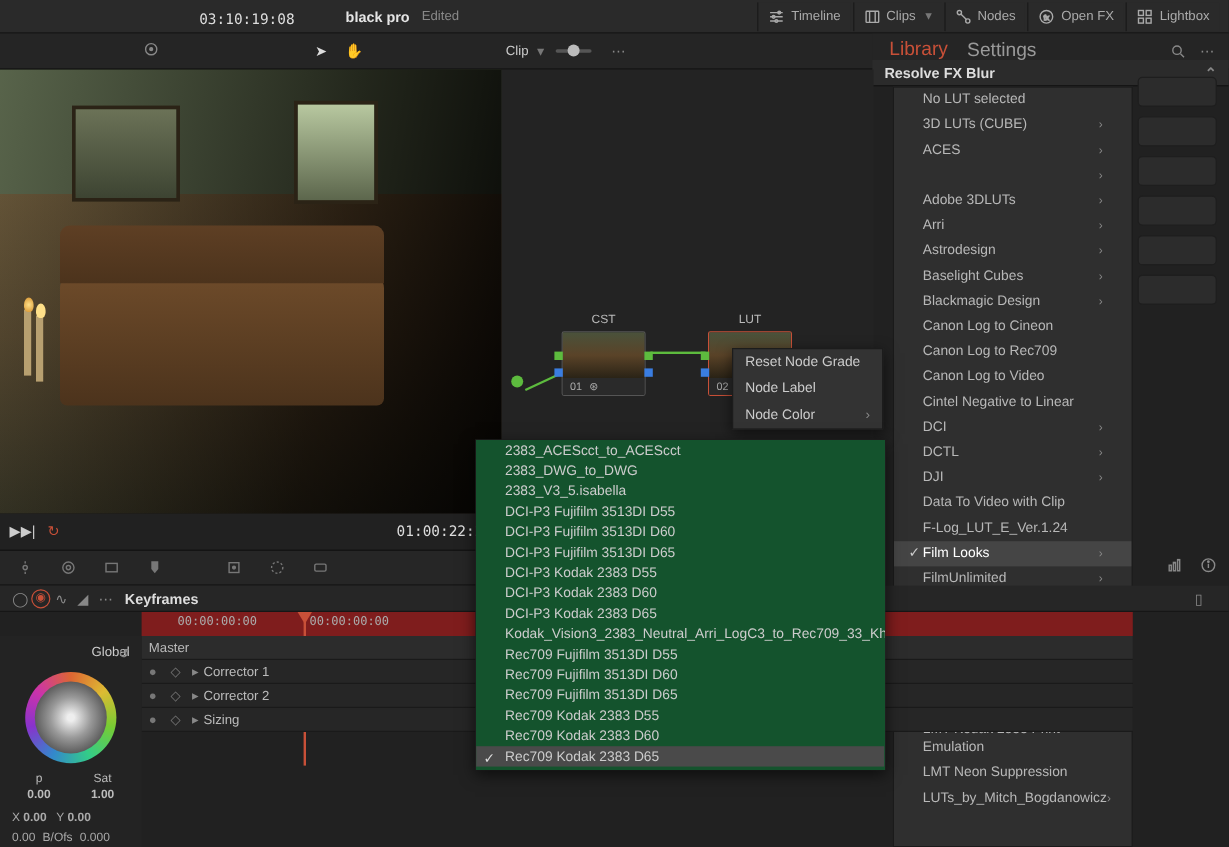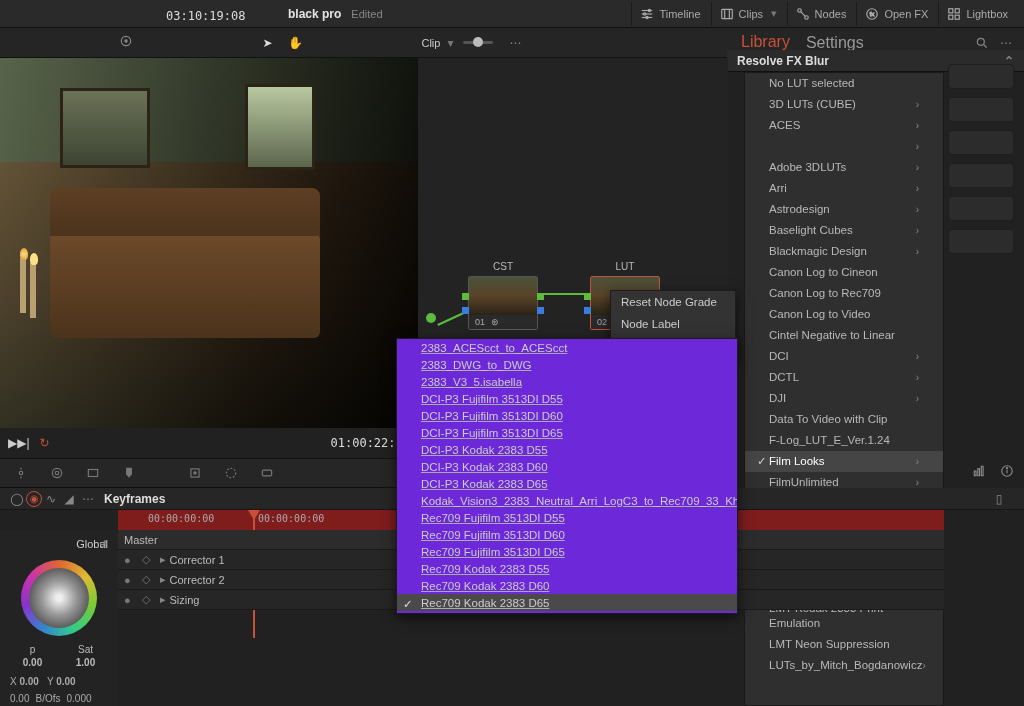--- a/index.html
+++ b/index.html
@@ -73,21 +73,21 @@
 .port-b { background:#3a7de0; }
 .node-link { position:absolute; height:2px; background:#5dbb3e; }
 .graph-start { position:absolute; width:10px; height:10px; background:#5dbb3e; border-radius:50%; left:8px; top:255px; }
 
 
 .ctx-menu { position:absolute; top:290px; left:610px; width:126px; background:#333; border:1px solid #1c1c1c; box-shadow:0 4px 12px rgba(0,0,0,0.6); z-index:5; }
 .ctx-item { padding:5px 10px; color:#ccc; font-size:11.5px; cursor:pointer; display:flex; }
 .ctx-item .chev { margin-left:auto; color:#888; }
 
 
-.lut-menu { position:absolute; top:338px; left:396px; width:342px; background:#6d28d9; border:1px solid #1c1c1c; box-shadow:0 4px 12px rgba(0,0,0,0.6); z-index:6; max-height:276px; overflow-y:auto;text-decoration:underline; }
+.lut-menu { position:absolute; top:366px; left:396px; width:342px; background:#14532d; border:1px solid #1c1c1c; box-shadow:0 4px 12px rgba(0,0,0,0.6); z-index:6; max-height:276px; overflow-y:auto; }
 .lut-item { padding:2.5px 10px 2.5px 24px; color:#ccc; font-size:11.5px; cursor:pointer; position:relative; }
 .lut-item.selected { background:#4a4a4a; }
 .lut-item .check { position:absolute; left:6px; color:#ddd; }
 
 
 .bottom-tools { position:absolute; top:458px; left:0; width:418px; height:30px; background:#262626; border-top:1px solid #111; border-bottom:1px solid #111; display:flex; align-items:center; gap:10px; padding:0 8px; }
 .bt-ico { width:26px; height:22px; display:flex; align-items:center; justify-content:center; color:#777; cursor:pointer; border-radius:3px; }
 
 .kf-row { position:absolute; top:488px; left:0; right:0; height:22px; background:#262626; display:flex; align-items:center; padding:0 8px; border-bottom:1px solid #161616; }
 .kf-row .kico { width:18px; text-align:center; color:#888; cursor:pointer; }

